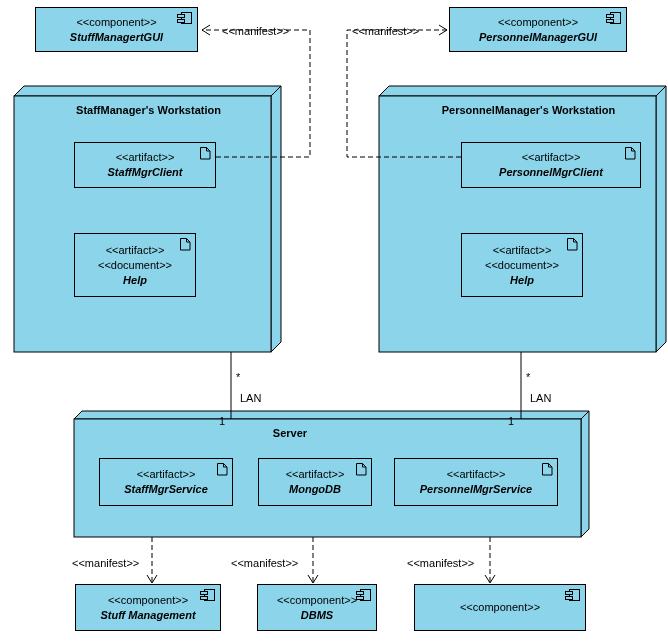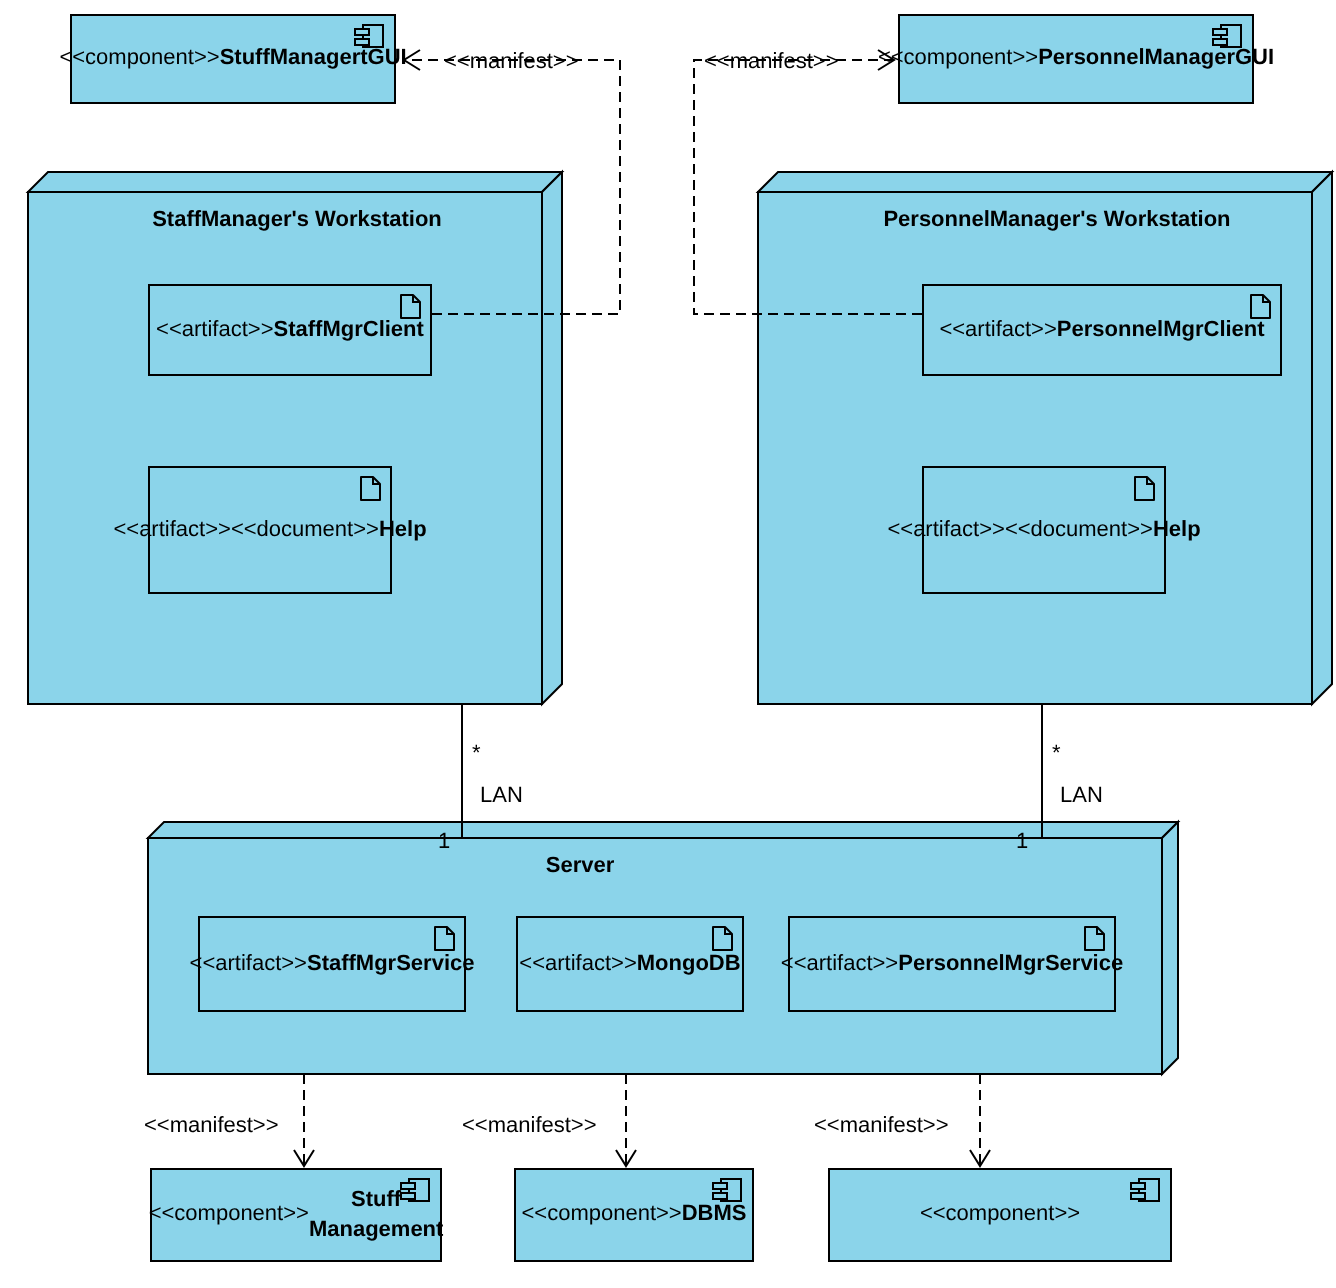--- a/index.html
+++ b/index.html
@@ -5,23 +5,23 @@
   :root { --fill:#8bd4ea; --border:#000000; --background:#ffffff; }
   * { margin:0; padding:0; box-sizing:border-box; }
   body { background:var(--background); font-family:"Liberation Sans", sans-serif; }
   .canvas { position:relative; width:668px; height:644px; background:var(--background); overflow:hidden; }
   .layer { position:absolute; left:0; top:0; }
   .face { fill:var(--fill); stroke:var(--border); stroke-width:1; }
   .dashed { stroke:var(--border); stroke-width:1; fill:none; stroke-dasharray:5 3; }
   .solid  { stroke:var(--border); stroke-width:1; fill:none; }
   .arrow  { stroke:var(--border); stroke-width:1; fill:none; }
   .box { position:absolute; background:var(--fill); border:1px solid var(--border);
-         display:flex; flex-direction:row; align-items:center; justify-content:center;
-         font-size:11px; line-height:15px; color:#000; text-align:center; }
-  .box .name { font-weight:bold; }
+         display:flex; flex-direction:column; align-items:center; justify-content:center;
+         font-size:11px; line-height:15px; color:#000; text-align:left; }
+  .box .name { font-weight:bold;font-style:italic; }
   .icon { position:absolute; top:3px; right:4px; line-height:0; }
   .node-title { position:absolute; font-size:11px; font-weight:bold; color:#000; text-align:center; }
   .lbl { position:absolute; font-size:11px; color:#000; white-space:nowrap;margin-top:16px; }
 </style>
 </head>
 <body>
 
 <div class="canvas">
 
   <svg class="layer" width="668" height="644" viewBox="0 0 668 644">

